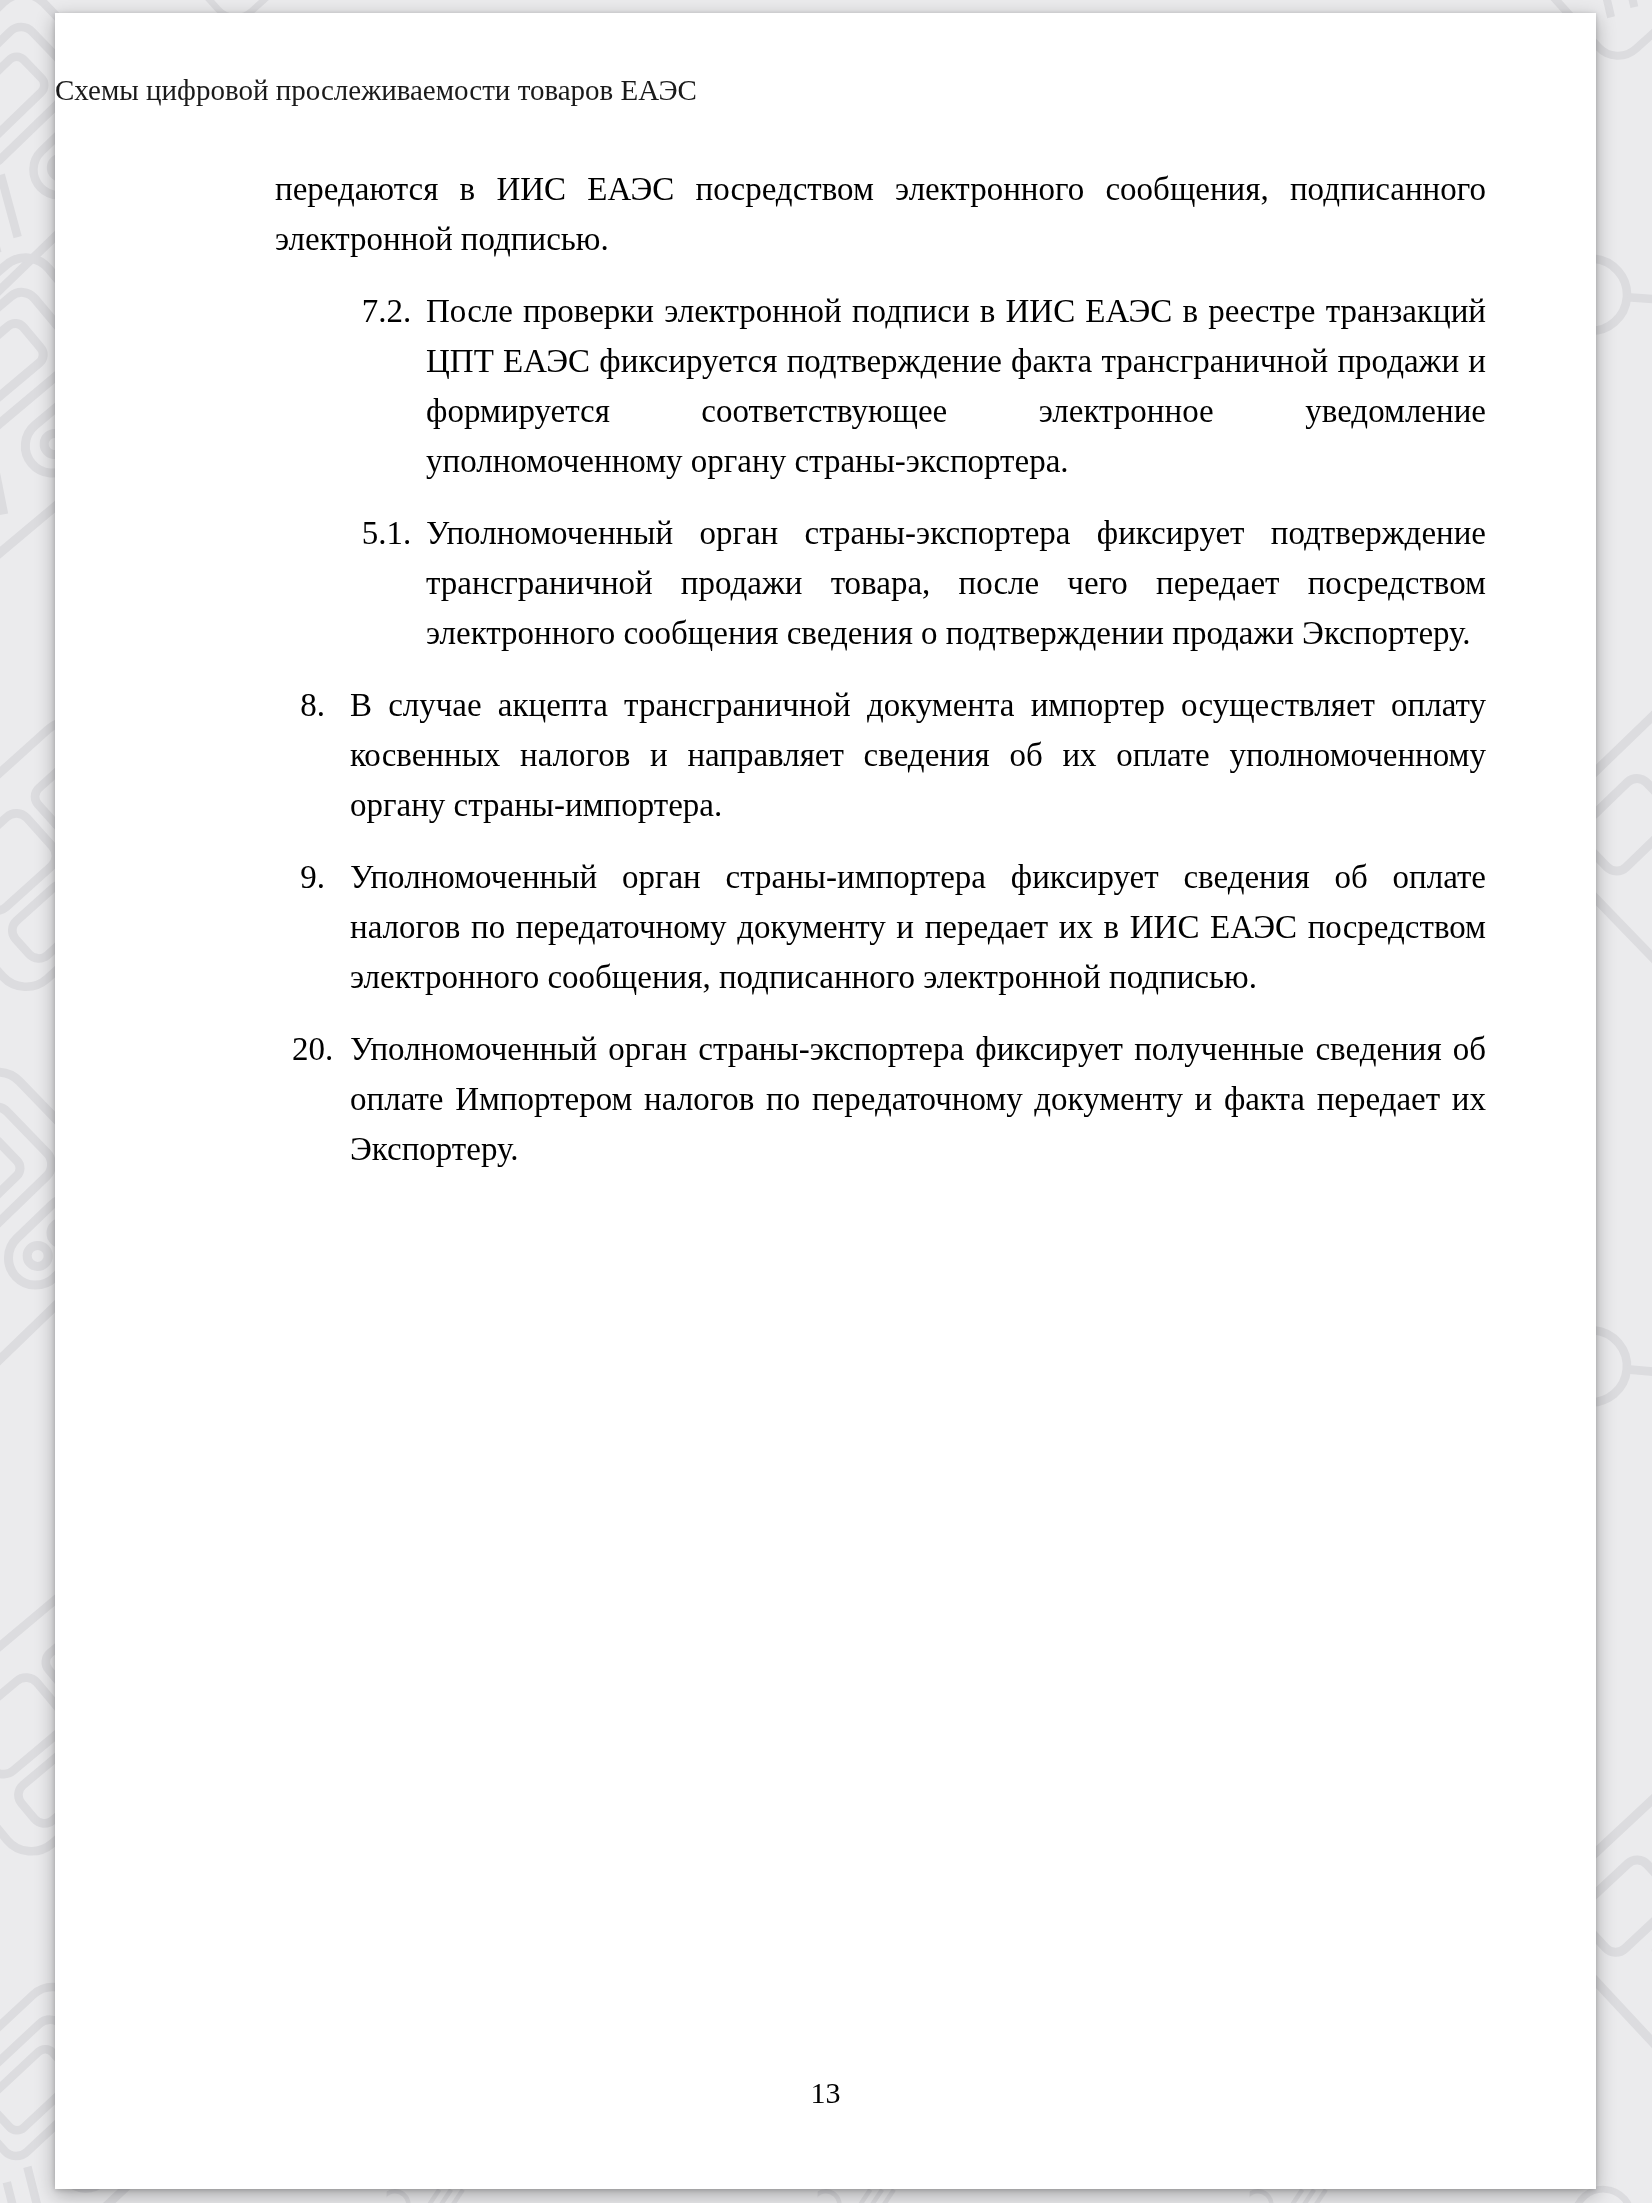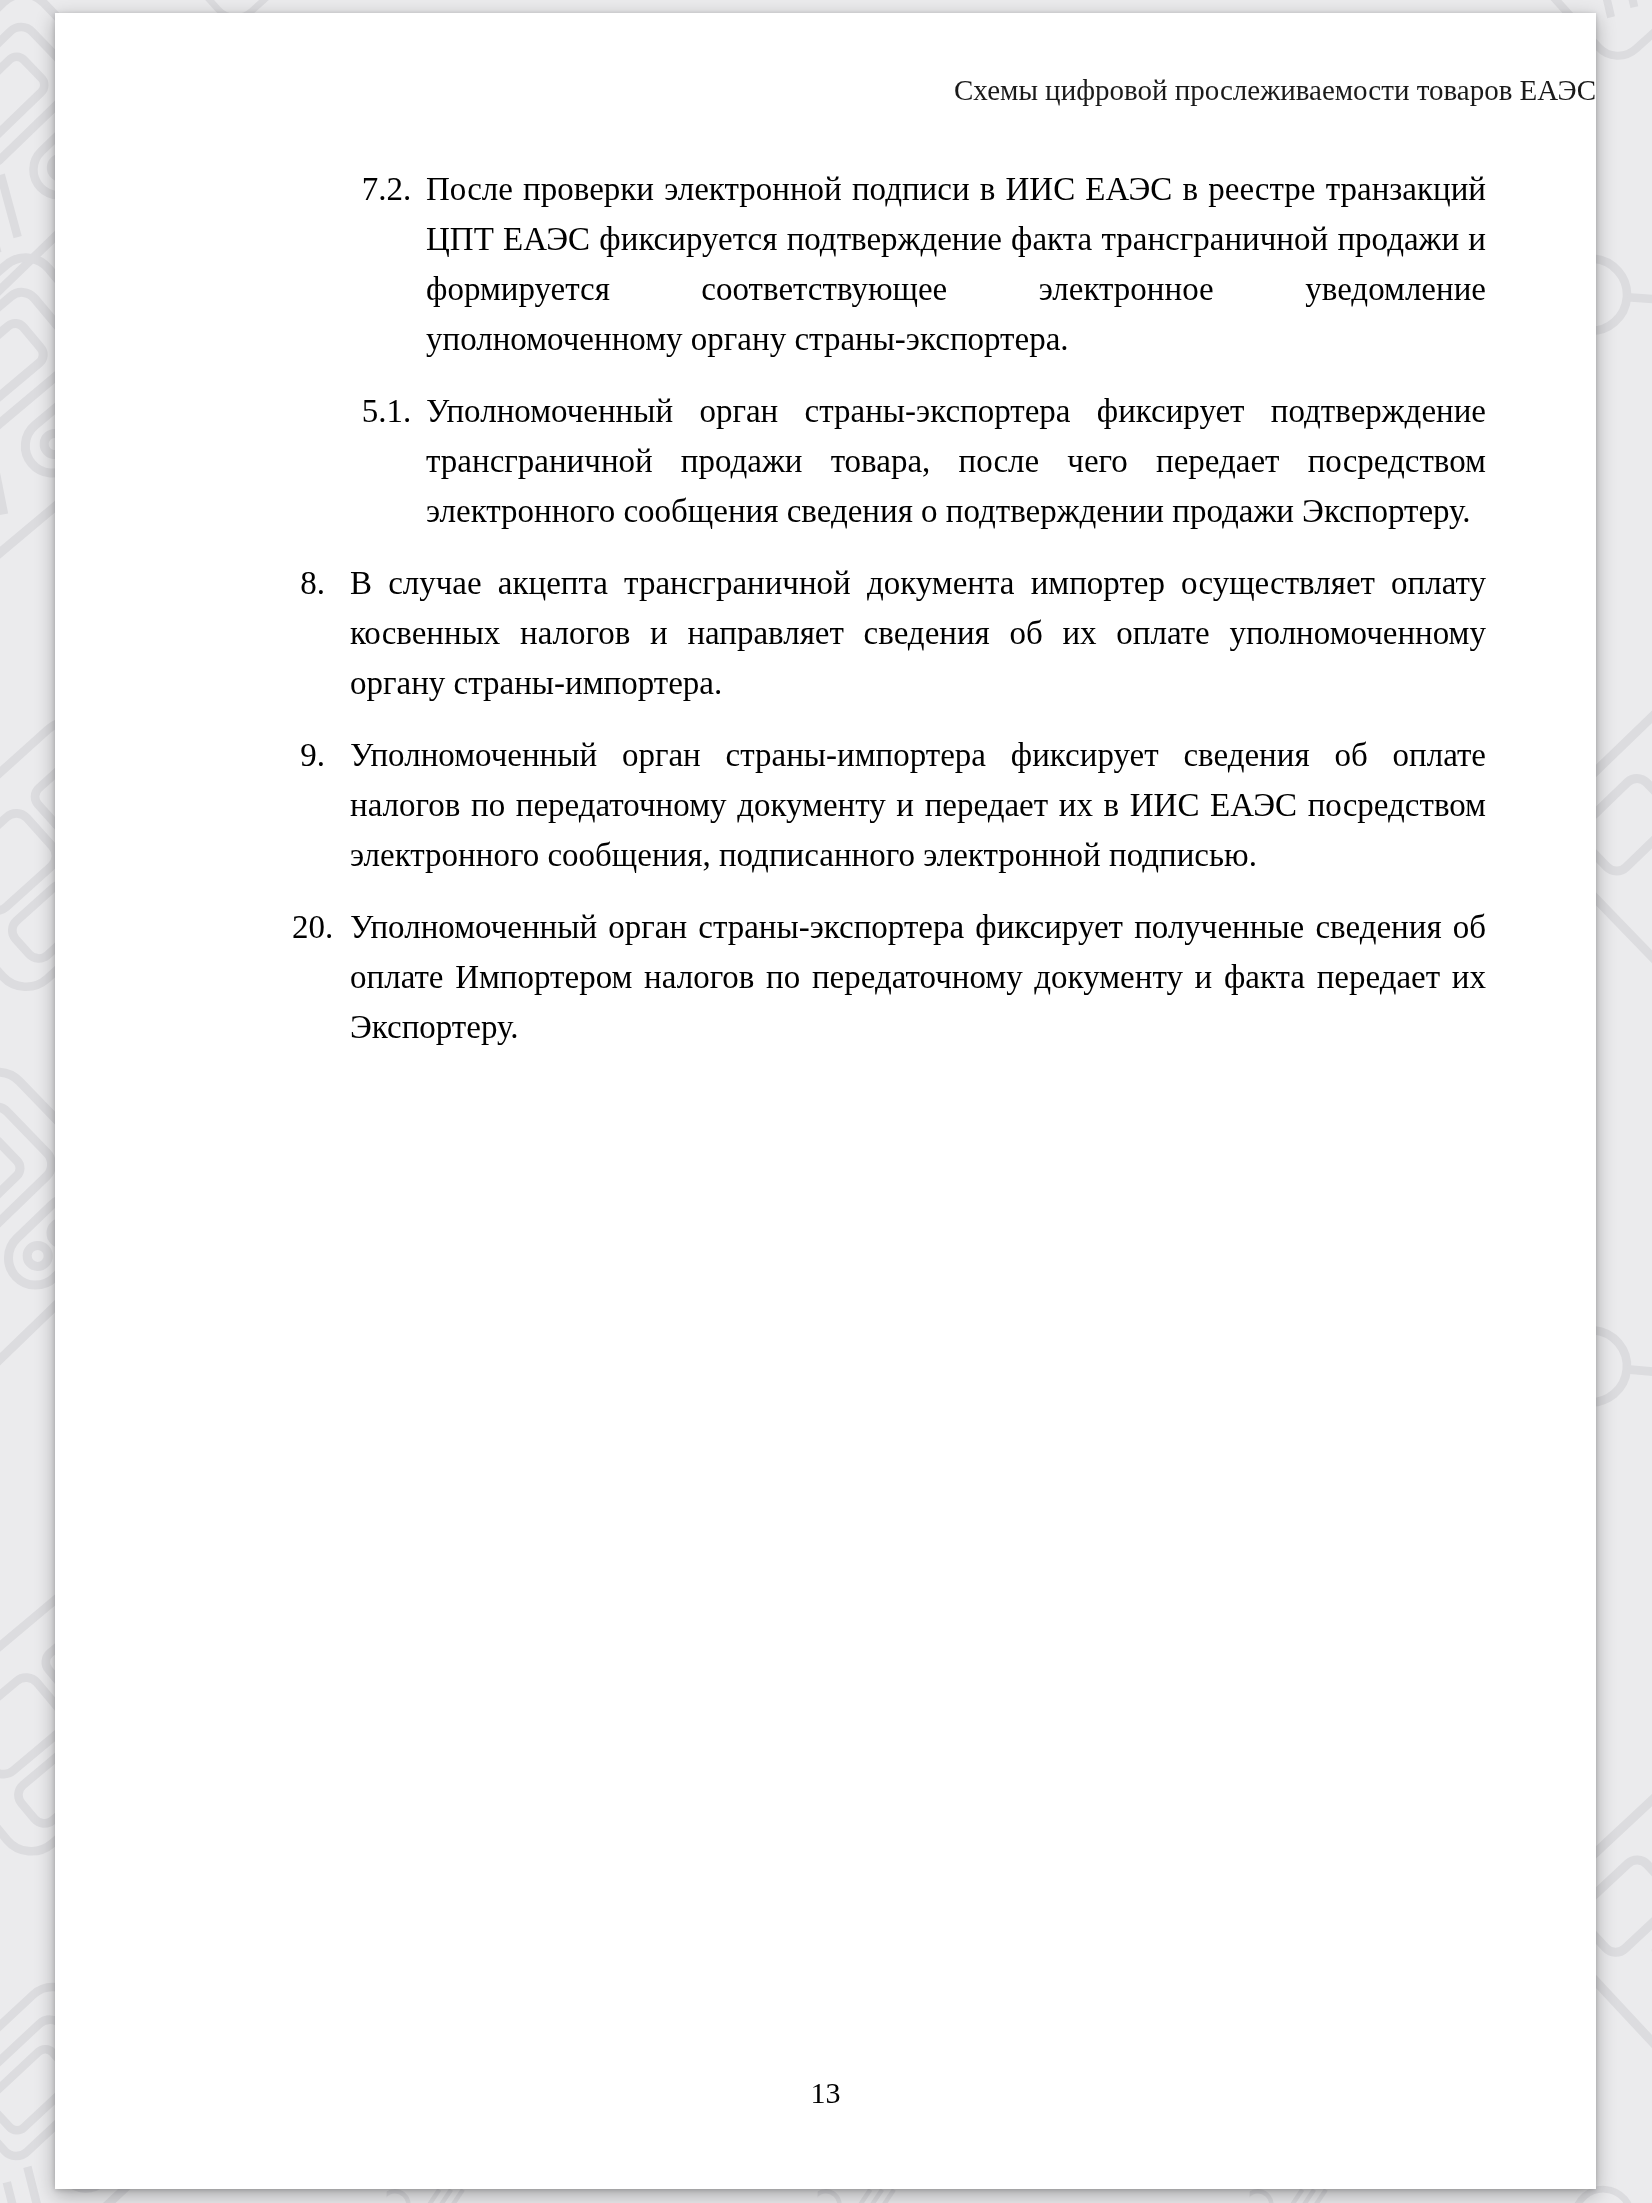--- a/index.html
+++ b/index.html
@@ -30,21 +30,21 @@
     top: 13px;
     width: 1541px;
     height: 2176px;
     background: #ffffff;
     box-shadow: 0 6.4px 18.4px rgba(0,0,0,0.30), 0 0.9px 4.6px rgba(0,0,0,0.18);
     z-index: 1;
     color: #000;
   }
   .doc-header {
     margin: 59px 0 55px 0;
-    text-align: right;
+    text-align: left;
     font-size: 29px;
     line-height: 37px;
     color: #1a1a1a;
   }
   .content {
     padding: 0 110px 0 220px;
     font-size: 33px;
     line-height: 50px;
   }
   .intro {
@@ -166,20 +166,21 @@
     </svg>
   <svg class="wm" style="left:1249px; top:2184px; width:83px; height:40px;" viewBox="0 0 90 44" width="83" height="40">
       <use href="#wm-h"></use>
     </svg>
 </div>
 
 <div class="sheet">
   <div class="doc-header">Схемы цифровой прослеживаемости товаров ЕАЭС</div>
 
   <div class="content">
+    <p class="intro" style="margin:0">передаются в ИИС ЕАЭС посредством электронного сообщения, подписанного электронной подписью.</p>
     <div id="items">
   <div class="item sub">
     <span class="num">7.2.</span>
     <div class="txt">После проверки электронной подписи в ИИС ЕАЭС в реестре транзакций ЦПТ ЕАЭС фиксируется подтверждение факта трансграничной продажи и формируется соответствующее электронное уведомление уполномоченному органу страны-экспортера.</div>
   </div>
 
   <div class="item sub">
     <span class="num">5.1.</span>
     <div class="txt">Уполномоченный орган страны-экспортера фиксирует подтверждение трансграничной продажи товара, после чего передает посредством электронного сообщения сведения о подтверждении продажи Экспортеру.</div>
   </div>

